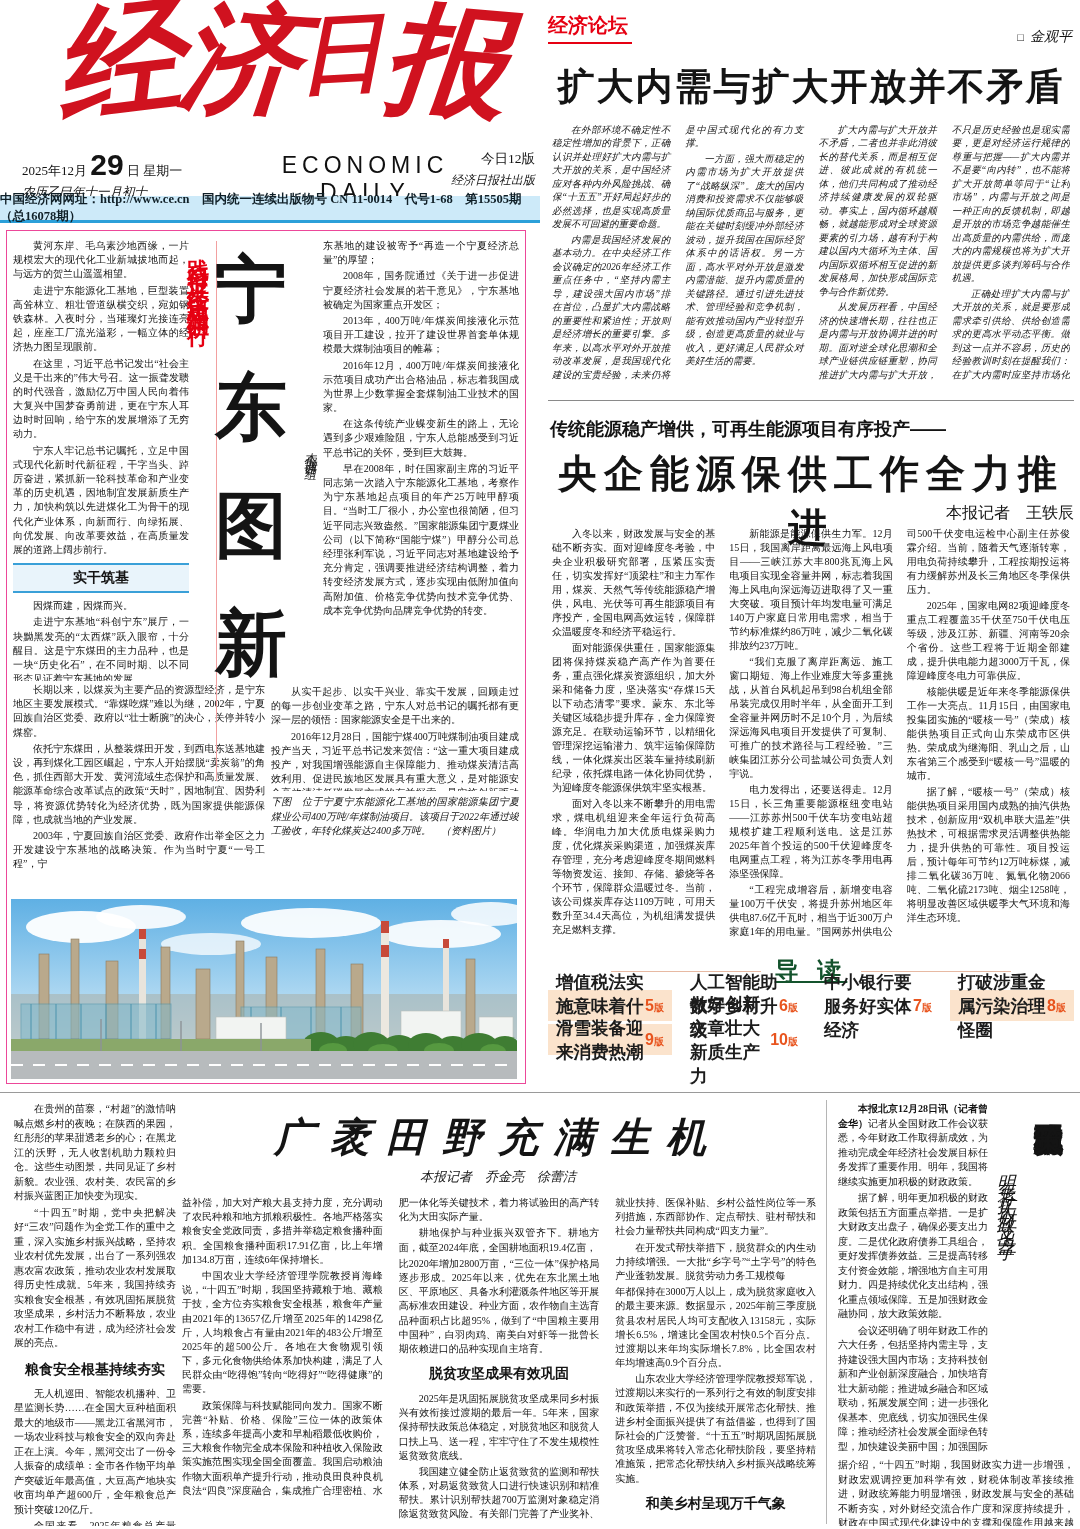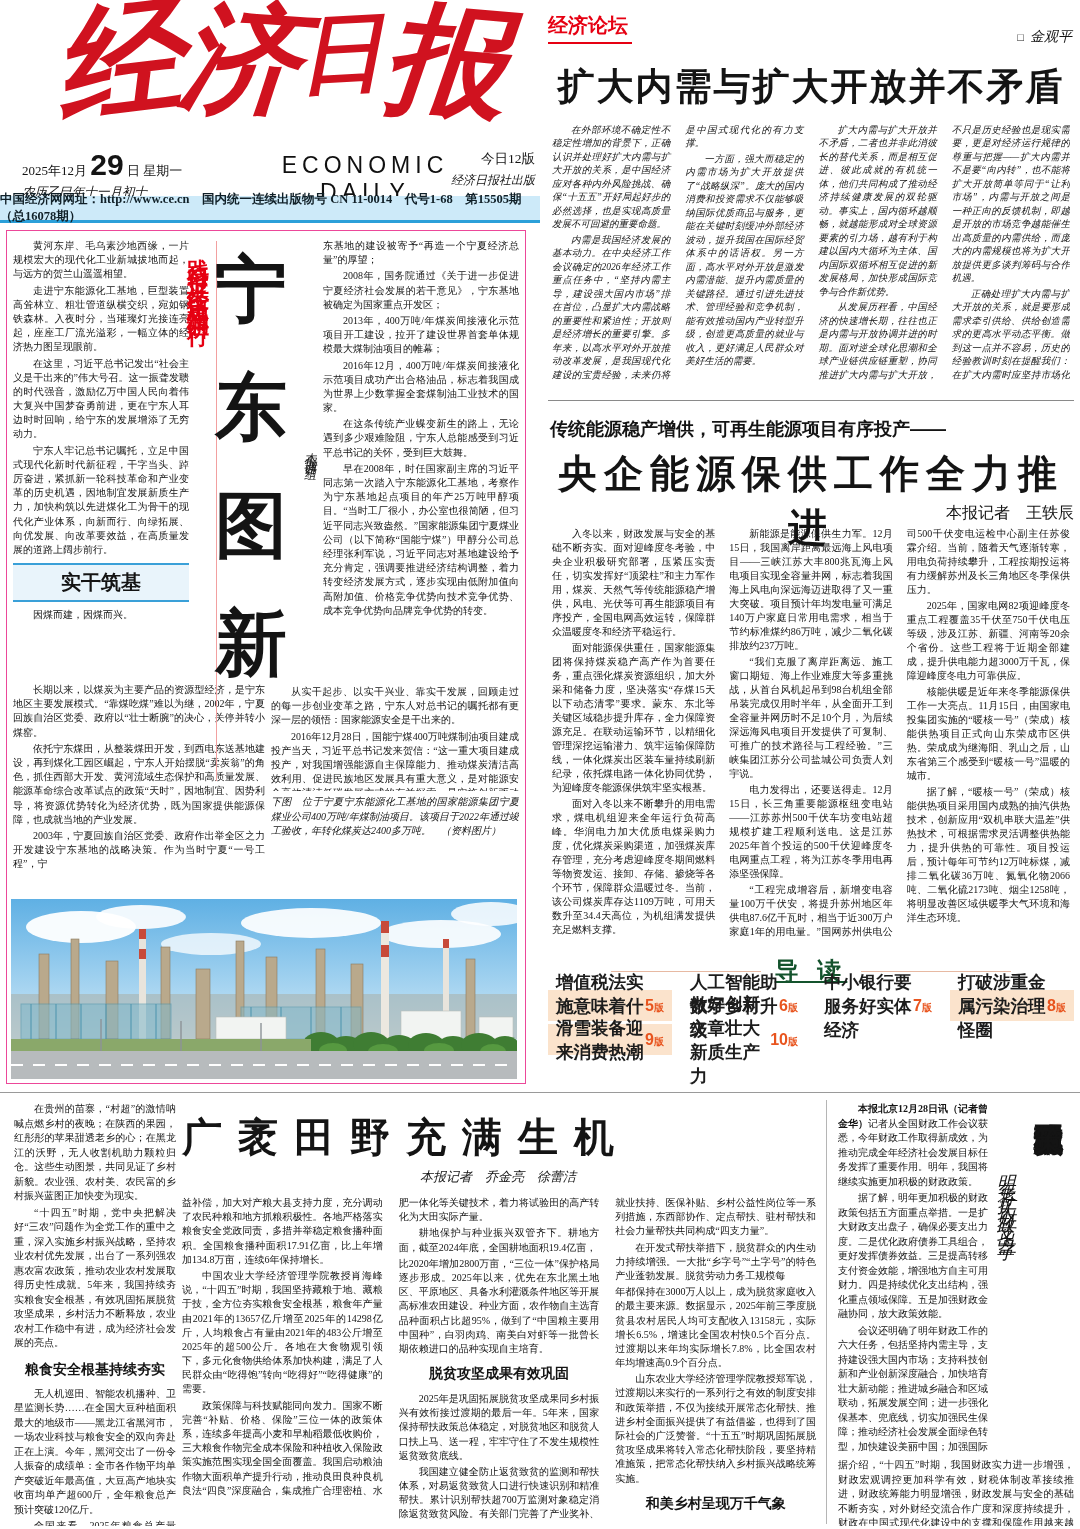--- a/index.html
+++ b/index.html
@@ -59,41 +59,41 @@
            font-weight:bold;font-family:"Liberation Sans","DejaVu Sans",sans-serif;color:#1c1c1c;}
   .dd-item.hl{background:#fbe3cc;}
   .dd-page{color:#e8541e;font-size:16px;white-space:nowrap;}
   .dd-page .bj{font-size:10px;}
 
   
   #feature{left:6px;top:230px;width:518px;height:852px;border:1px solid #ec4899;background:#fff;}
   .f-p{font-size:10px;line-height:1.42;}
   #f-col1{left:6px;top:8px;width:176px;height:442px;}
   #f-sec1{border-top:2px solid #3aa0d8;border-bottom:2px solid #3aa0d8;background:#e9f4fb;text-align:center;
-          font-weight:bold;font-size:20px;font-family:"Liberation Sans",sans-serif;padding:4px 0;margin:6px 0;}
+          font-weight:bold;font-size:14px;font-family:"Liberation Sans",sans-serif;padding:4px 0;margin:6px 0;}
   #f-col1w{left:6px;top:452px;width:252px;height:212px;}
   #f-kicker{left:176px;top:10px;height:540px;width:30px;color:#e60012;font-weight:bold;font-size:22px;
             letter-spacing:6px;font-family:"Liberation Sans",sans-serif;border-right:1px solid #f2a0a0;padding-right:3px;}
   #f-title{left:202px;top:22px;width:84px;font-family:"Liberation Sans","DejaVu Sans",sans-serif;}
   #f-title span{display:block;height:118px;font-size:72px;font-weight:bold;line-height:1;text-align:center;}
   #f-byline{left:294px;top:212px;height:120px;font-size:12px;font-style:italic;letter-spacing:4px;}
   #f-colr{left:316px;top:8px;width:196px;height:440px;}
   #f-mid{left:264px;top:454px;width:248px;height:106px;}
   #f-caption{left:264px;top:564px;width:248px;height:100px;font-size:10px;line-height:1.45;font-style:italic;}
   #f-photo{left:4px;top:668px;width:506px;height:180px;}
 
   
   #hrule-bottom{left:0;top:1092px;width:1080px;border-top:1px solid #9a9a9a;}
   #vrule-bottom{left:826px;top:1100px;height:424px;border-left:1px solid #b5b5b5;}
 
   
   #country{left:0;top:1098px;width:822px;height:431px;}
   #c-col1{left:14px;top:4px;width:162px;height:424px;font-size:10px;line-height:1.45;}
-  #c-head{left:182px;top:12px;width:632px;text-align:left;font-size:40px;font-weight:bold;letter-spacing:16px;
-          font-family:"Liberation Sans","DejaVu Sans",sans-serif;}
+  #c-head{left:182px;top:12px;width:632px;text-align:center;font-size:40px;font-weight:bold;letter-spacing:16px;
+          font-family:"Liberation Sans","DejaVu Sans",sans-serif;font-style:italic;}
   #c-byline{left:182px;top:70px;width:632px;text-align:center;font-size:13px;font-style:italic;}
   #c-cols{left:182px;top:98px;width:634px;height:328px;column-count:3;column-gap:16px;font-size:10px;line-height:1.42;}
   .c-sec{text-align:center;font-weight:bold;font-size:14px;font-family:"Liberation Sans",sans-serif;
          margin:8px 0;text-indent:0;}
 
   
   #fiscal{left:828px;top:1098px;width:252px;height:431px;padding-left:44px;}
   #fi-body{left:10px;top:4px;width:150px;height:352px;font-size:10px;line-height:1.45;}
   #fi-body .lead{font-weight:bold;}
   #fi-sub{left:166px;top:62px;height:300px;font-size:18px;font-style:italic;letter-spacing:7px;}
@@ -198,20 +198,21 @@
   </div>
 
   <div class="abs" id="feature">
     <div class="abs clip" id="f-col1">
       <p class="f-p">黄河东岸、毛乌素沙地西缘，一片规模宏大的现代化工业新城拔地而起，与远方的贺兰山遥遥相望。</p>
       <p class="f-p">走进宁东能源化工基地，巨型装置高耸林立、粗壮管道纵横交织，宛如钢铁森林。入夜时分，当璀璨灯光接连亮起，座座工厂流光溢彩，一幅立体的经济热力图呈现眼前。</p>
       <p class="f-p">在这里，习近平总书记发出“社会主义是干出来的”伟大号召。这一振聋发聩的时代强音，激励亿万中国人民向着伟大复兴中国梦奋勇前进，更在宁东人耳边时时回响，给宁东的发展增添了无穷动力。</p>
       <p class="f-p">宁东人牢记总书记嘱托，立足中国式现代化新时代新征程，干字当头、踔厉奋进，紧抓新一轮科技革命和产业变革的历史机遇，因地制宜发展新质生产力，加快构筑以先进煤化工为骨干的现代化产业体系，向新而行、向绿拓展、向优发展、向改革要效益，在高质量发展的道路上阔步前行。</p>
       <div id="f-sec1">实干筑基</div>
       <p class="f-p">因煤而建，因煤而兴。</p>
+      <p class="f-p">走进宁东基地“科创宁东”展厅，一块黝黑发亮的“太西煤”跃入眼帘，十分醒目。这是宁东煤田的主力品种，也是一块“历史化石”，在不同时期、以不同形态见证着宁东基地的发展。</p>
 
     </div>
 
     <div class="abs clip" id="f-col1w">
       <p class="f-p">长期以来，以煤炭为主要产品的资源型经济，是宁东地区主要发展模式。“靠煤吃煤”难以为继，2002年，宁夏回族自治区党委、政府以“壮士断腕”的决心，关停并转小煤窑。</p>
       <p class="f-p">依托宁东煤田，从整装煤田开发，到西电东送基地建设，再到煤化工园区崛起，宁东人开始摆脱“卖炭翁”的角色，抓住西部大开发、黄河流域生态保护和高质量发展、能源革命综合改革试点的政策“天时”，因地制宜、因势利导，将资源优势转化为经济优势，既为国家提供能源保障，也成就当地的产业发展。</p>
       <p class="f-p">2003年，宁夏回族自治区党委、政府作出举全区之力开发建设宁东基地的战略决策。作为当时宁夏“一号工程”，宁</p>
     </div>
 
     <div class="abs vert" id="f-kicker">践行习近平经济思想调研行</div>

